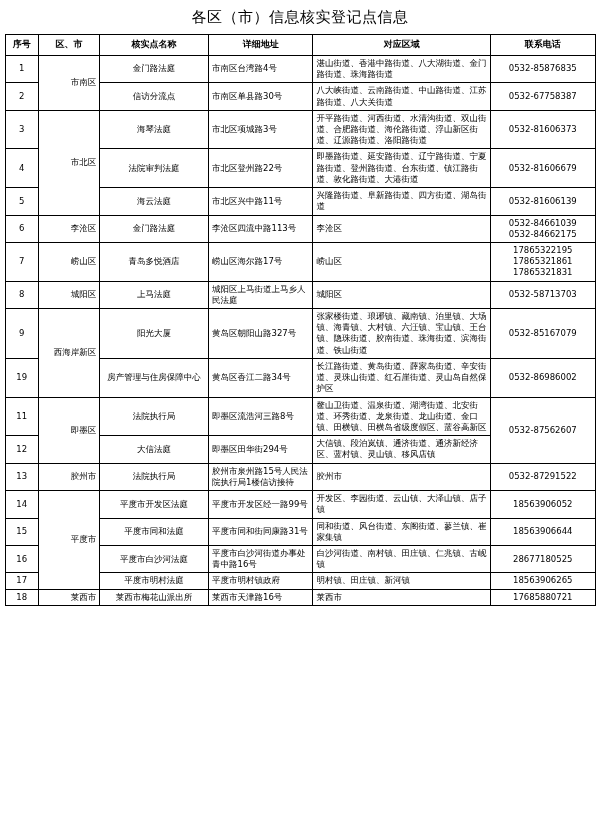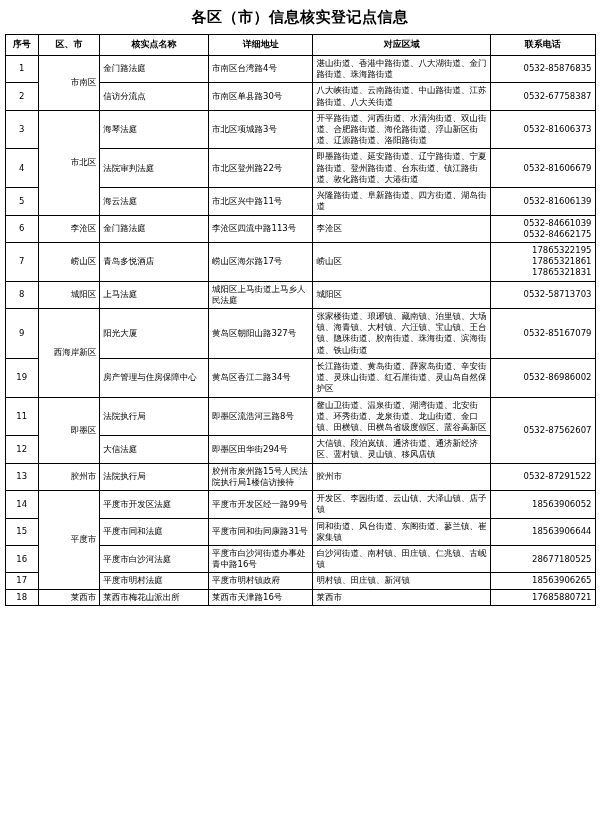--- a/index.html
+++ b/index.html
@@ -17,21 +17,21 @@
   #page {
     width: 600px;
     height: 830px;
     position: relative;
     box-sizing: border-box;
     padding: 0;
   }
   #doc-title {
     text-align: center;
     font-size: 15px;
-    font-weight: bold;
+    font-weight: normal;
     letter-spacing: 0.5px;
     margin: 8px 0 7px 0;
     font-family: "DejaVu Sans", "Liberation Sans", sans-serif;
   }
   table#info-table {
     border-collapse: collapse;
     width: 591px;
     margin: 0 auto;
     table-layout: fixed;
   }
@@ -46,24 +46,24 @@
     font-family: "DejaVu Sans", "Liberation Sans", sans-serif;
   }
   table#info-table th {
     font-weight: bold;
     text-align: center;
     font-size: 9px;
     padding: 4px 2px;
   }
   td.c-idx { text-align: center; width: 26px; }
   td.c-dist { text-align: right; width: 52px; }
-  td.c-name { width: 96px; }
+  td.c-name { text-align: center; width: 96px; }
   td.c-addr { width: 92px; }
   td.c-area { text-align: left; width: 160px; }
-  td.c-tel  { text-align: right; width: 92px; }
+  td.c-tel  { text-align: center; width: 92px; }
   th.h-idx { width: 26px; }
   th.h-dist { width: 52px; }
   th.h-name { width: 96px; }
   th.h-addr { width: 92px; }
   th.h-area { width: 160px; }
   th.h-tel  { width: 92px; }
   .tel-multi { white-space: pre-line; }
 </style>
 </head>
 <body>

